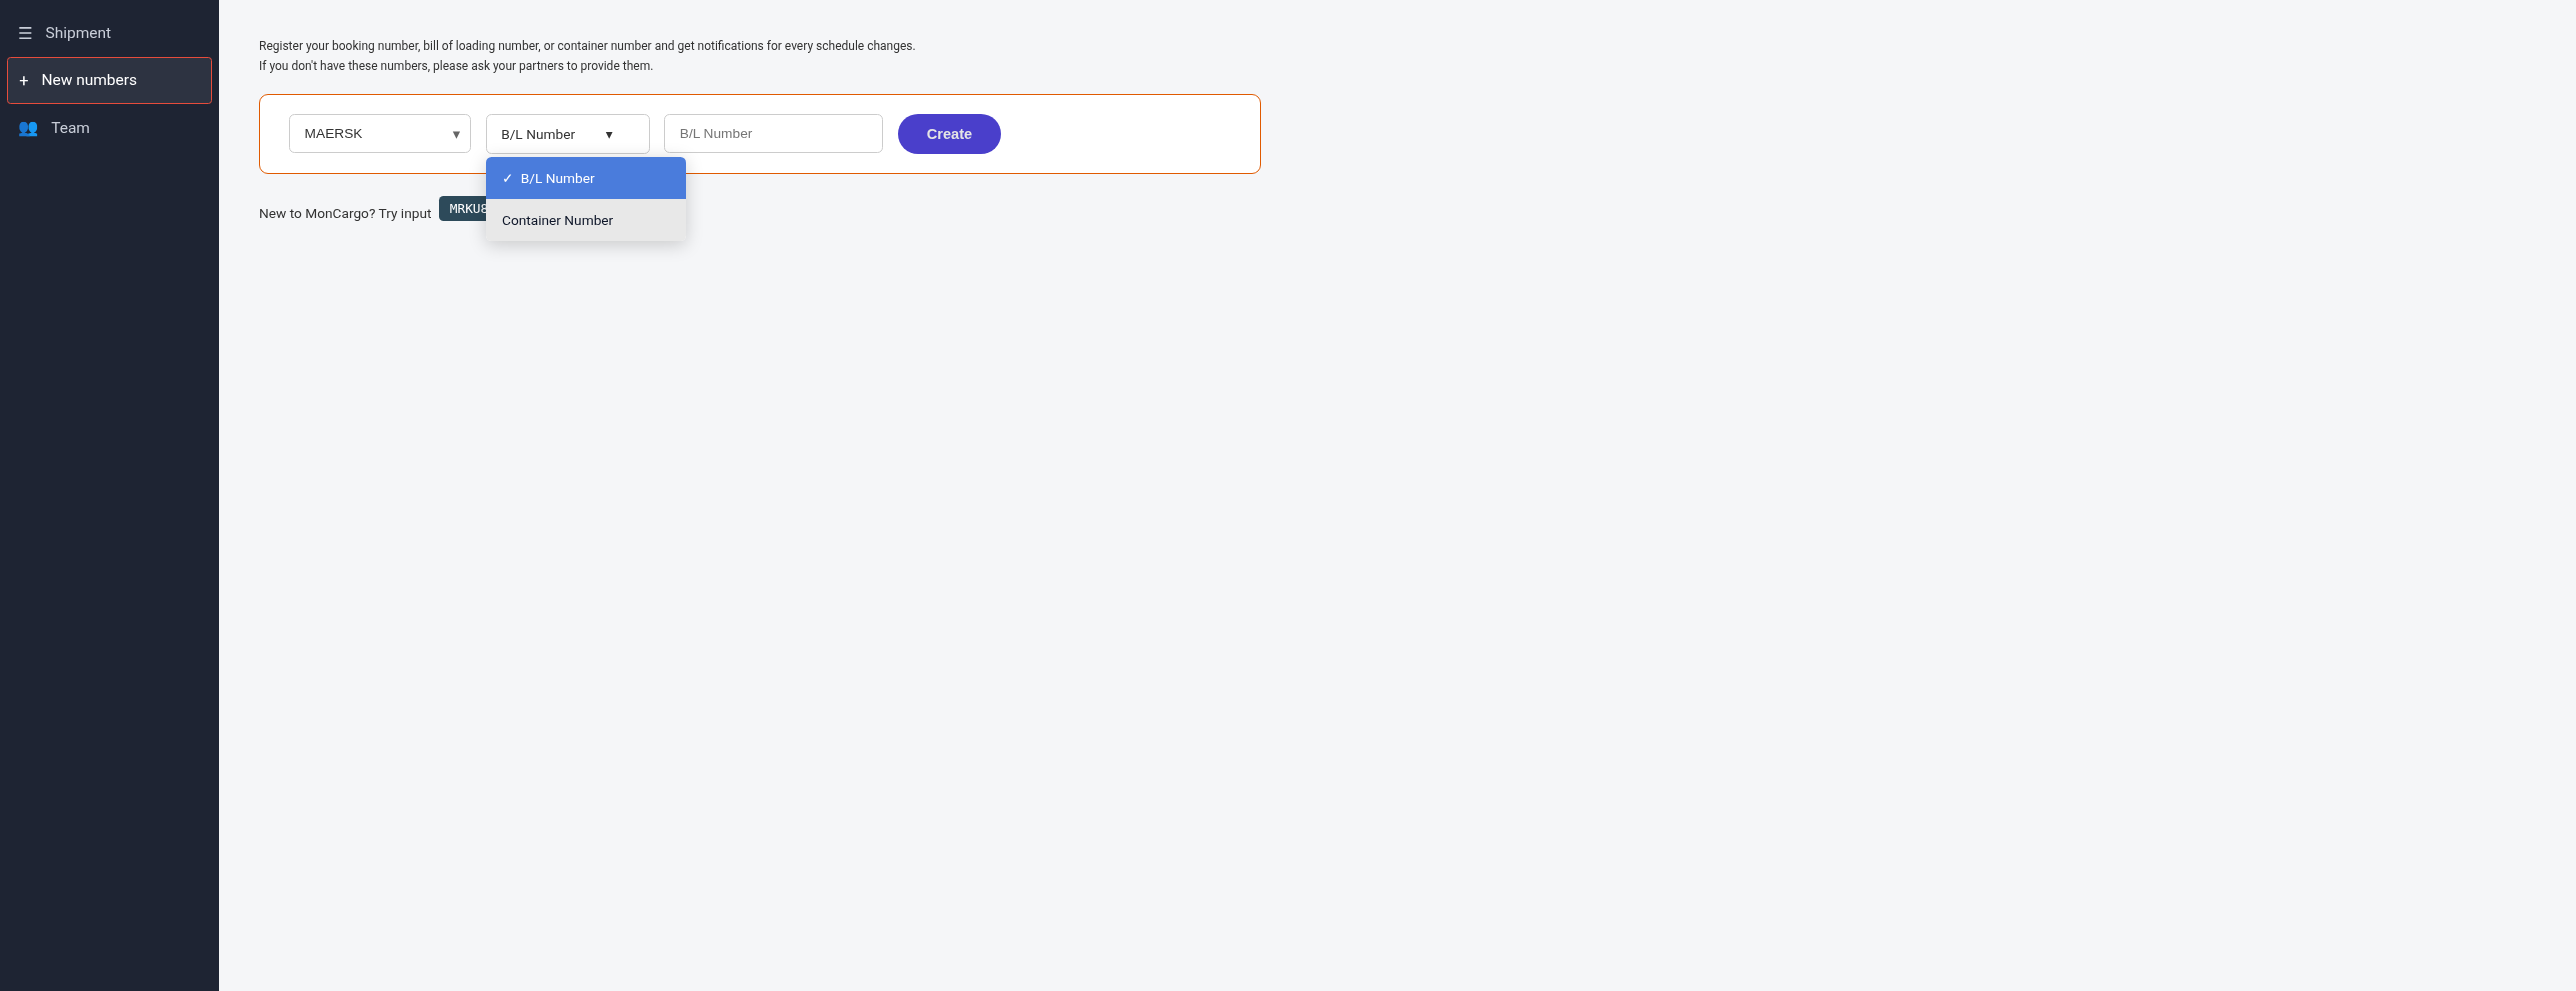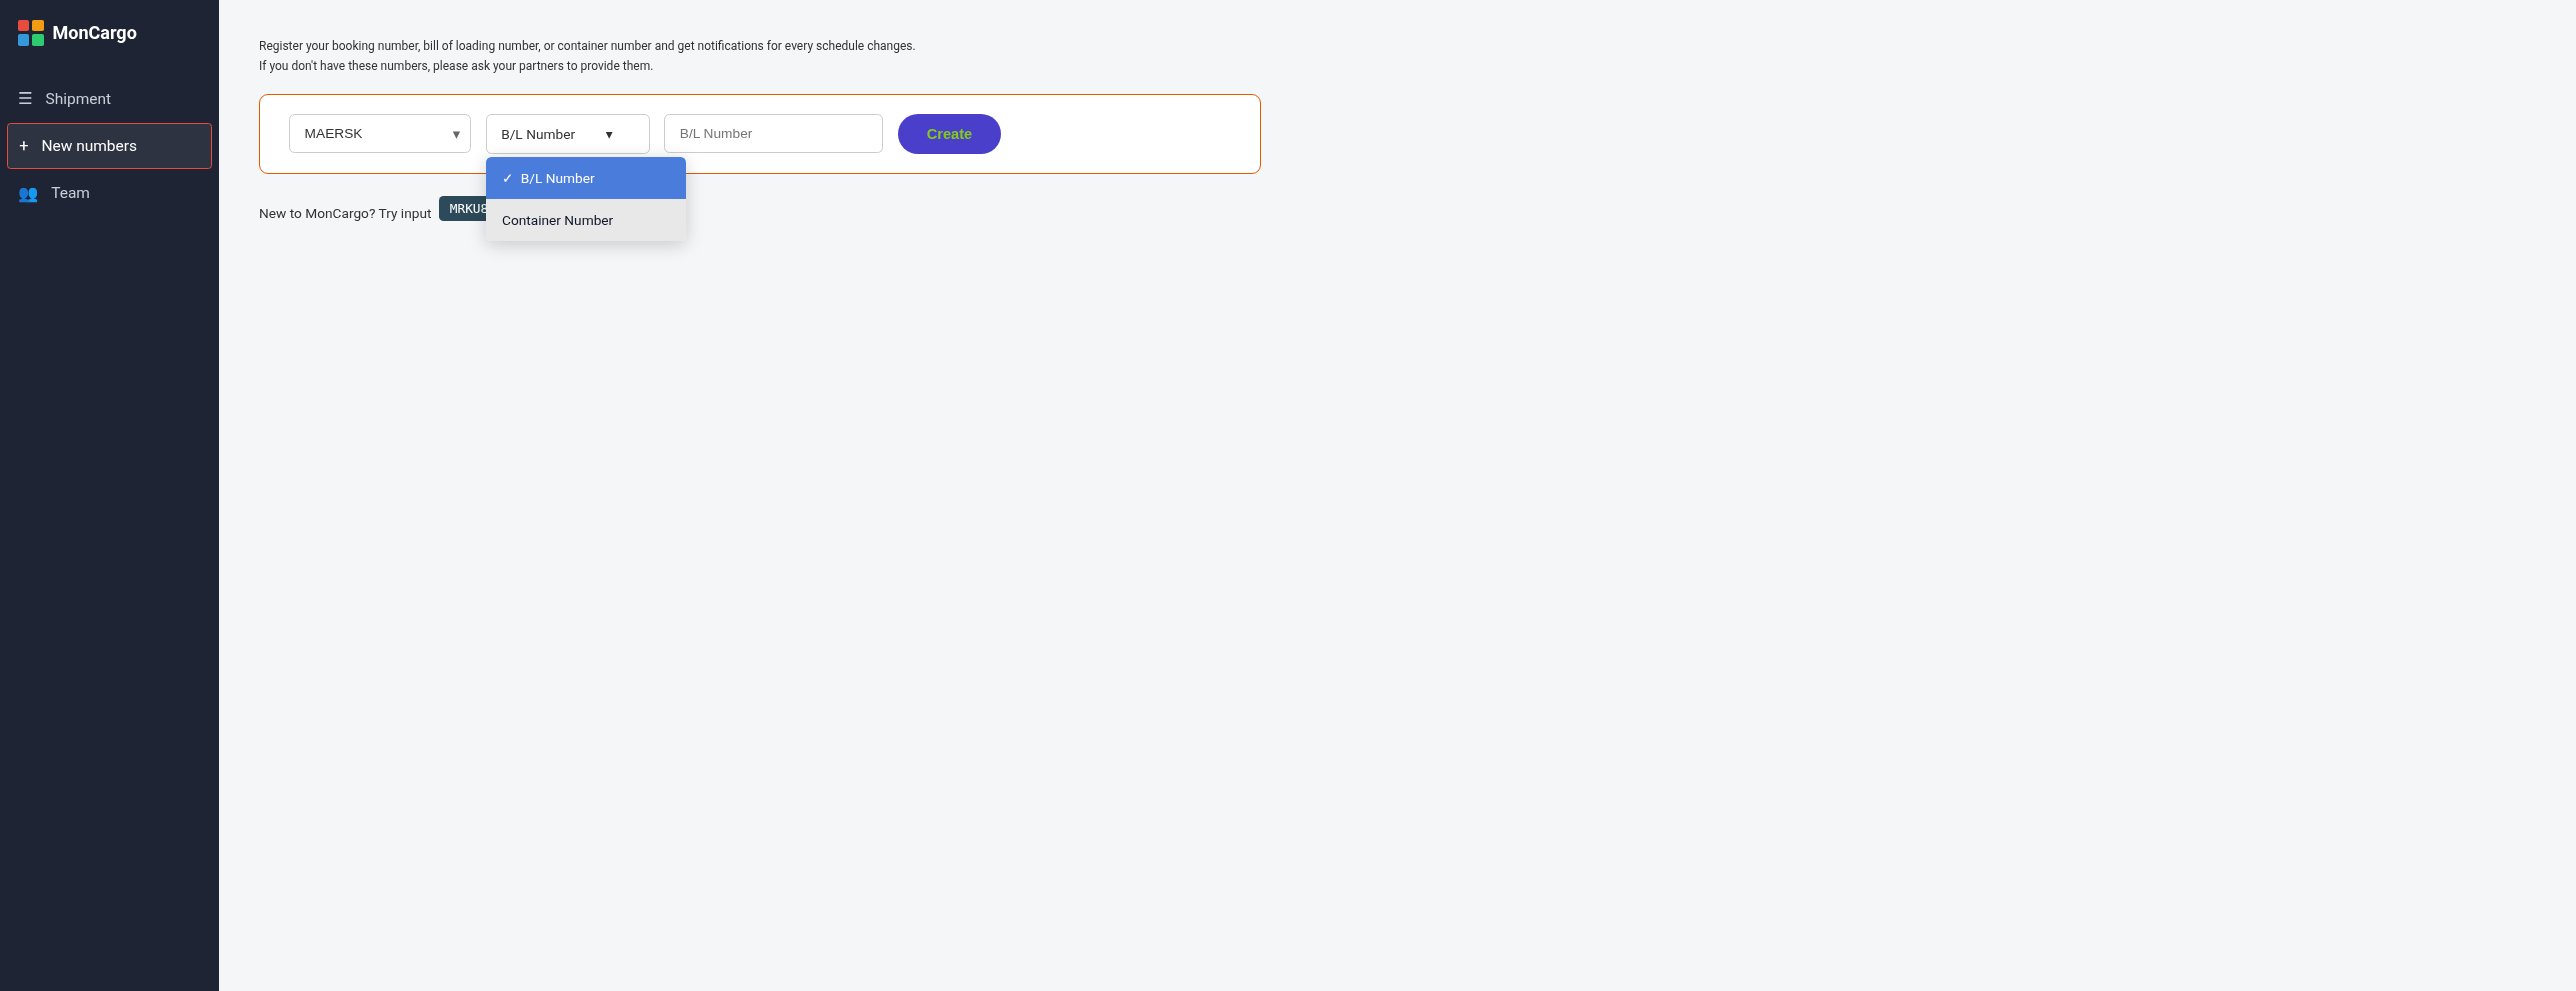--- a/index.html
+++ b/index.html
@@ -203,21 +203,21 @@
       border-radius: 5.5px;
       padding: 11px 14.6px;
       font-size: 13.7px;
       color: #aaa;
       min-width: 219px;
       outline: none;
     }
 
     .create-btn {
       background: #4a3fcb;
-      color: #84cc16;
+      color: #e5e5e5;
       border: none;
       padding: 12px 29px;
       border-radius: 46px;
       font-size: 14.6px;
       font-weight: 700;
       cursor: pointer;
       white-space: nowrap;
     }
 
     
@@ -242,29 +242,20 @@
     }
     .copy-icon {
       cursor: pointer;
       opacity: 0.8;
     }
   </style>
 </head>
 <body>
 
 <div class="sidebar">
-  <div class="sidebar-logo">
-    <div class="logo-grid">
-      <span class="logo-red"></span>
-      <span class="logo-yellow"></span>
-      <span class="logo-blue"></span>
-      <span class="logo-green"></span>
-    </div>
-    <span>MonCargo</span>
-  </div>
 
   <nav class="sidebar-nav">
     <div class="nav-item">
       <span class="icon">☰</span>
       <span>Shipment</span>
     </div>
     <div class="nav-item active">
       <span class="icon">+</span>
       <span>New numbers</span>
     </div>

